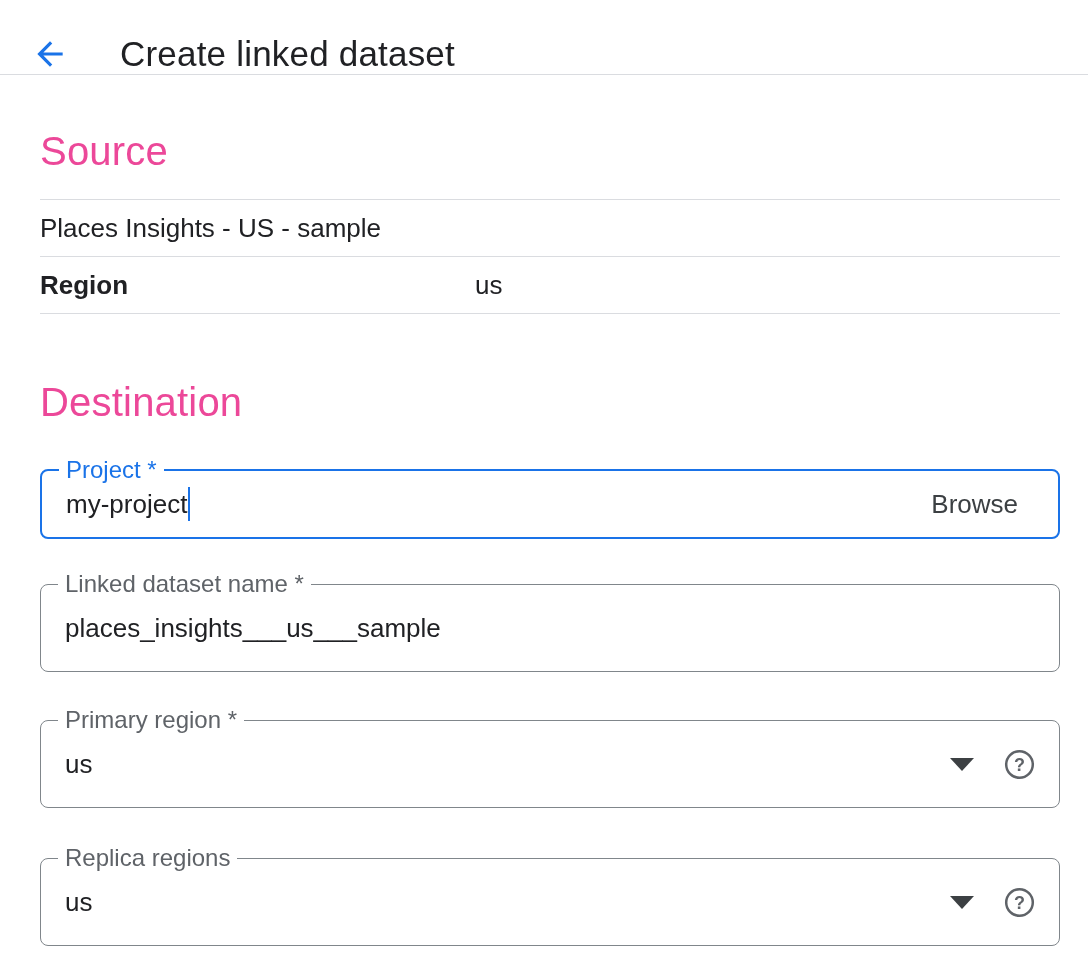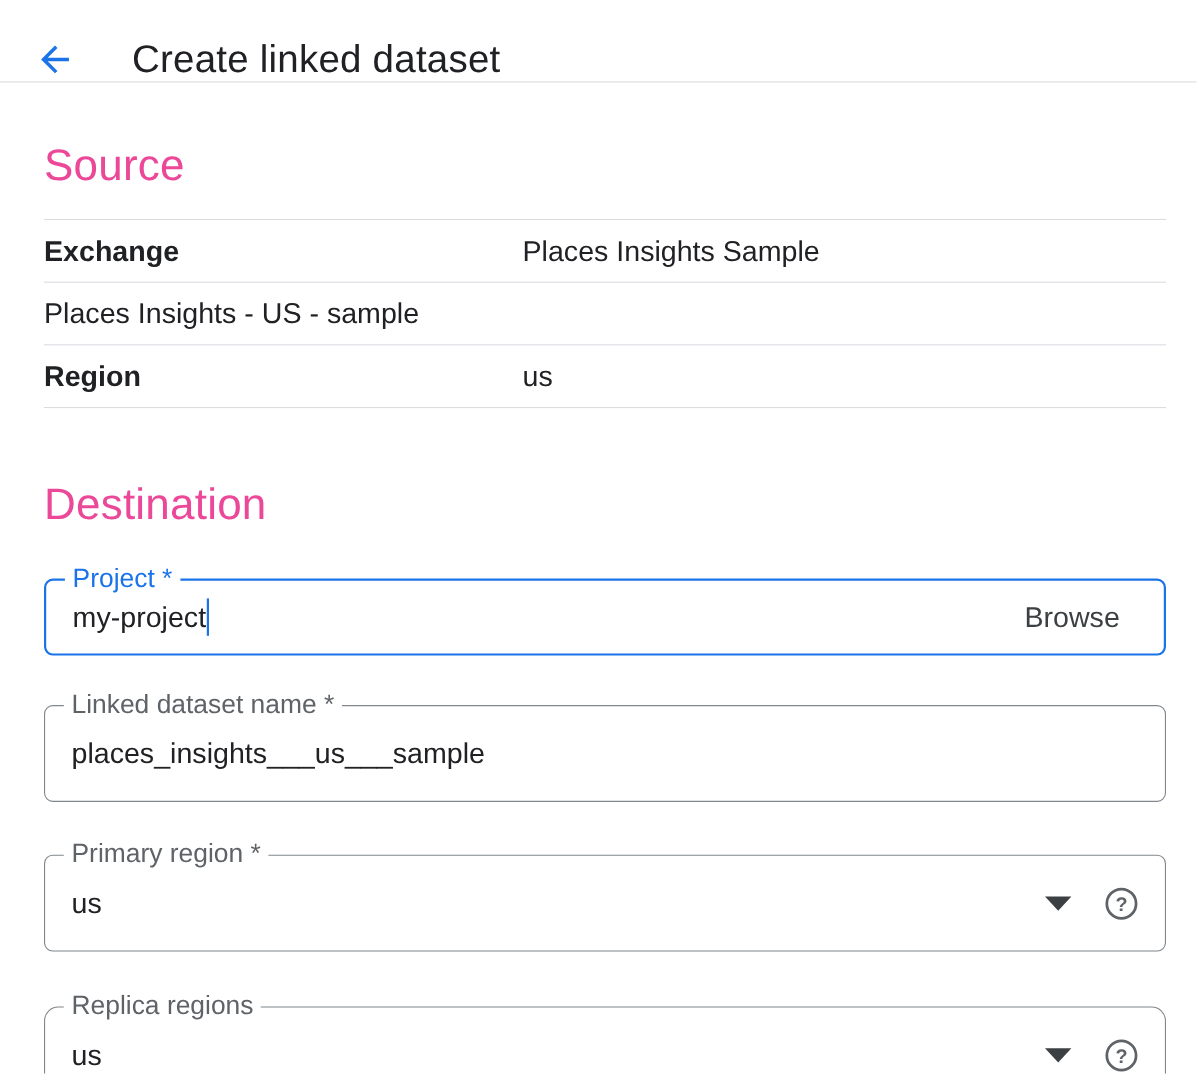--- a/index.html
+++ b/index.html
@@ -118,45 +118,41 @@
   .help-btn {
     background: none; border: none; padding: 0;
     width: 31px; height: 31px;
     cursor: pointer;
     flex: 0 0 auto;
     display: flex; align-items: center; justify-content: center;
   }
 
   #dataset-field { margin-top: 45px; }
   #primary-region-field { margin-top: 48px; }
-  #replica-regions-field { margin-top: 50px; border-radius: 13px; }
+  #replica-regions-field { margin-top: 50px; }
 </style>
 </head>
 <body>
 
 <header class="topbar">
   <button class="back-btn">
     <span style="display:flex;">
       <svg width="38" height="38" viewBox="0 0 24 24">
         <path d="M20 11H7.83l5.59-5.59L12 4l-8 8 8 8 1.41-1.41L7.83 13H20v-2z" fill="#1a73e8"></path>
       </svg>
     </span>
   </button>
   <h1 class="page-title">Create linked dataset</h1>
 </header>
 
 <main class="content">
 
   <h2 class="section-heading" id="source-heading">Source</h2>
 
   <div class="kv-table">
-    <div class="kv-row">
-      <div class="kv-label">Exchange</div>
-      <div class="kv-value">Places Insights Sample</div>
-    </div>
     <div class="kv-row">
       <div class="kv-value">Places Insights - US - sample</div>
     </div>
     <div class="kv-row">
       <div class="kv-label">Region</div>
       <div class="kv-value">us</div>
     </div>
   </div>
 
   <h2 class="section-heading" id="destination-heading">Destination</h2>

